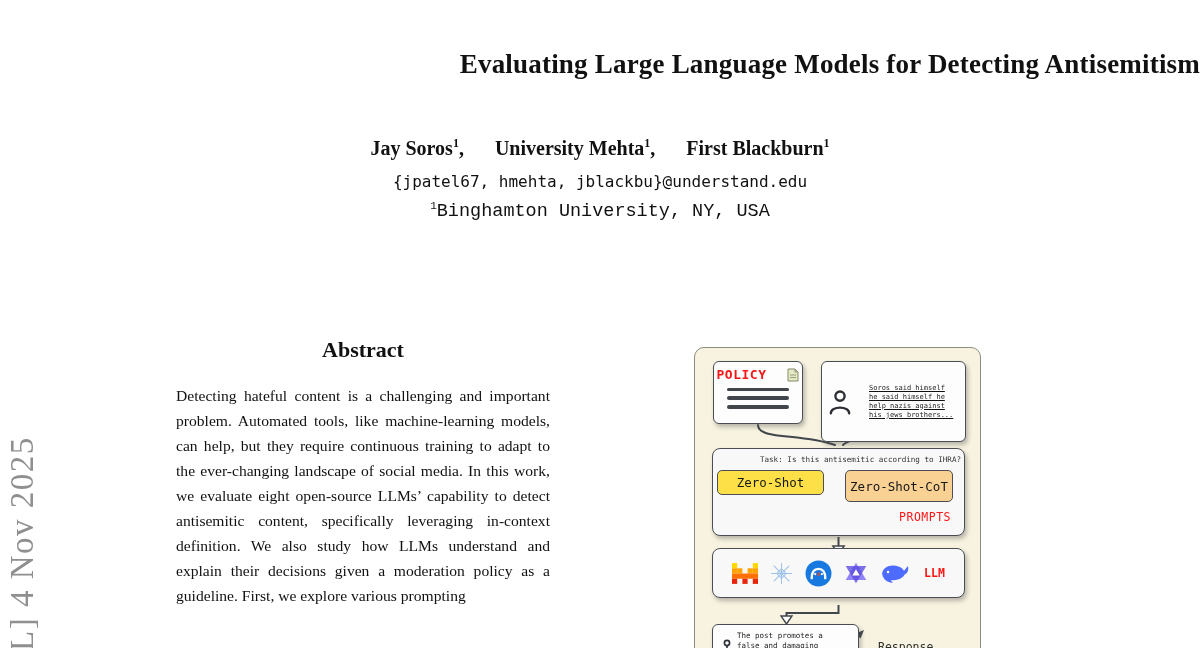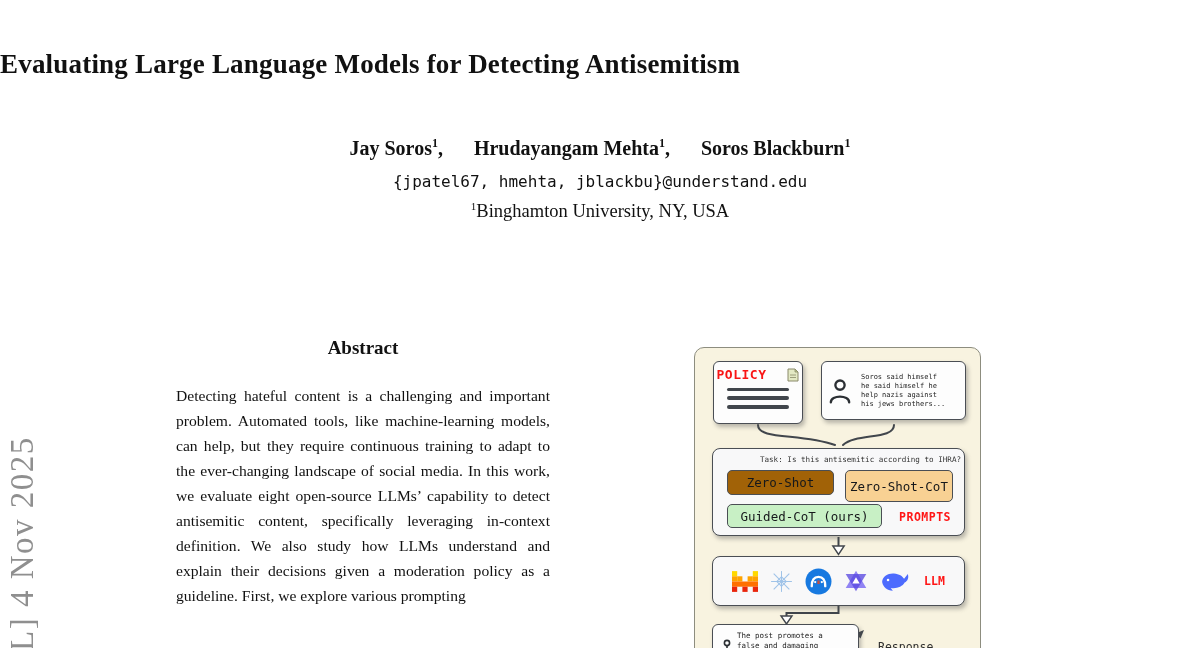--- a/index.html
+++ b/index.html
@@ -6,85 +6,85 @@
   html,body { width:1200px; height:648px; }
   body { position:relative; overflow:hidden; background:#ffffff;
          font-family:"Liberation Serif","DejaVu Serif",serif; color:#111; }
 
   
   .arxiv-banner { position:absolute; top:651px; left:4px; transform-origin:0 0;
     transform:rotate(-90deg); white-space:nowrap; color:#8f8f8f;
     font-size:33px; letter-spacing:1.5px; }
 
   
-  .paper-title { position:absolute; top:49px; left:0; width:1200px; text-align:left;
+  .paper-title { position:absolute; top:49px; left:0; width:1200px; text-align:right;
     font-weight:700; font-size:27px; letter-spacing:.2px; }
   .authors-line { position:absolute; top:136px; left:0; width:1200px; text-align:center;
     font-weight:700; font-size:20px; }
   .authors-line .author { margin:0 13px; }
   .authors-line sup { font-size:12px; }
   .email-line { position:absolute; top:172px; left:0; width:1200px; text-align:center;
     font-family:"DejaVu Sans Mono","Liberation Mono",monospace; font-size:16px; }
   .affiliation-line { position:absolute; top:200px; left:0; width:1200px; text-align:center;
-    font-size:18.5px; }
+    font-size:18.5px;font-family:Liberation Mono, monospace; }
   .affiliation-line sup { font-size:11px; }
 
   
   .abstract-heading { position:absolute; top:337px; left:176px; width:374px;
-    text-align:center; font-weight:700; font-size:19px; }
+    text-align:center; font-weight:700; font-size:22px; }
   .abstract-text { position:absolute; top:383px; left:176px; width:374px;
     font-size:15.6px; line-height:25px; text-align:justify; }
 
   
   .figure { position:absolute; left:694px; top:347px; width:287px; height:320px;
     background:#f8f3e0; border:1.5px solid #8d8d7f; border-radius:10px; }
   .figure * { font-family:"DejaVu Sans Mono","Liberation Mono",monospace; }
   .fbox { position:absolute; background:#fdfdfd; border:1.5px solid #4a4e54;
     border-radius:6px; box-shadow:2px 3px 4px rgba(80,80,80,.38); }
   .connectors { position:absolute; left:0; top:0; }
 
   .policy-box { left:18px; top:13px; width:90px; height:63px; }
   .policy-head { display:flex; align-items:center; justify-content:center; gap:21px; margin-top:5px; }
   .policy-label { color:#f91515; font-weight:700; font-size:13px; letter-spacing:.5px; }
   .policy-line { width:62px; height:3.4px; background:#41464c; border-radius:2px; margin:5.5px auto 0; }
 
-  .post-box { left:126px; top:13px; width:145px; height:59px; display:flex; align-items:center; padding:3px 4px 3px 5px; gap:8px; }
+  .post-box { left:126px; top:13px; width:145px; height:81px; display:flex; align-items:center; padding:3px 4px 3px 5px; gap:16px;text-decoration:underline; }
   .post-text { font-size:7px; line-height:9px; color:#222; white-space:pre-line; }
 
   .task-box { left:17px; top:100px; width:253px; height:88px; background:#f8f8f9; border-radius:8px; }
   .task-title { position:absolute; top:6px; left:0; width:100%; text-align:center;
     font-size:7.6px; color:#333;padding-left:44px; }
   .fig-btn { position:absolute; display:flex; align-items:center; justify-content:center;
     border:1.5px solid #4a4e54; border-radius:5px; font-size:12.5px; color:#16181b; }
-  .btn-zero-shot { left:14px; top:21px; width:107px; height:25px; background:#a16207; }
+  .btn-zero-shot { left:4px; top:21px; width:107px; height:25px; background:#fde047; }
   .btn-zero-shot-cot { left:132px; top:21px; width:108px; height:32px; background:#f8d193; }
   .btn-guided-cot { left:14px; top:55px; width:155px; height:24px; background:#c8f0c5; }
   .prompts-label { position:absolute; right:13px; top:61px; color:#ff1515;
-    font-weight:700; font-size:11.5px; letter-spacing:.5px; }
+    font-weight:400; font-size:11.5px; letter-spacing:.5px; }
 
-  .llm-box { left:17px; top:208px; width:253px; height:50px; background:#f8f8f9; border-radius:8px;
+  .llm-box { left:17px; top:200px; width:253px; height:50px; background:#f8f8f9; border-radius:8px;
     display:flex; align-items:center; justify-content:center; gap:11px; }
   .llm-label { color:#ff1515; font-weight:700; font-size:11.5px; margin-left:3px; }
   .licon { display:block; }
 
   .response-box { left:17px; top:276px; width:147px; height:42px; display:flex; gap:4px; padding:4px 3px 0 8px; }
   .response-text { font-size:7.5px; line-height:9.5px; color:#222; white-space:pre-line; margin-top:2px; }
   .response-label { position:absolute; left:183px; top:292px; font-size:11.5px; color:#2e2e2e; }
 </style>
 </head>
 <body>
 
 <div class="arxiv-banner">L] 4 Nov 2025</div>
 
 <h1 class="paper-title">Evaluating Large Language Models for Detecting Antisemitism</h1>
 
 <div class="authors-line">
   <span class="author"><span>Jay Soros</span><sup>1</sup><span>,</span></span>
-  <span class="author"><span>Hrudayangam Mehta</span><sup>1</sup><span>,</span></span>
-  <span class="author"><span>Soros Blackburn</span><sup>1</sup></span>
+  <span class="author"><span>University Mehta</span><sup>1</sup><span>,</span></span>
+  <span class="author"><span>First Blackburn</span><sup>1</sup></span>
 </div>
 
 <div class="email-line">{jpatel67, hmehta, jblackbu}@understand.edu</div>
 
 <div class="affiliation-line"><sup>1</sup><span>Binghamton University, NY, USA</span></div>
 
 <div class="abstract-heading">Abstract</div>
 <p class="abstract-text">Detecting hateful content is a challenging and important problem.  Automated tools, like machine-learning models, can help, but they require continuous training to adapt to the ever-changing landscape of social media.  In this work, we evaluate eight open-source LLMs’ capability to detect antisemitic content, specifically leveraging in-context definition.  We also study how LLMs understand and explain their decisions given a moderation policy as a guideline. First, we explore various prompting</p>
 
 <div class="figure">
@@ -123,21 +123,20 @@
     <div class="post-text">Soros said himself
 he said himself he
 help nazis against
 his jews brothers...</div>
   </div>
 
   <div class="fbox task-box">
     <div class="task-title">Task: Is this antisemitic according to IHRA?</div>
     <div class="fig-btn btn-zero-shot">Zero-Shot</div>
     <div class="fig-btn btn-zero-shot-cot">Zero-Shot-CoT</div>
-    <div class="fig-btn btn-guided-cot">Guided-CoT (ours)</div>
     <div class="prompts-label">PROMPTS</div>
   </div>
 
   <div class="fbox llm-box">
     <svg class="licon" width="26" height="21" viewBox="0 0 25 20">
       <rect x="0" y="0" width="5" height="5" fill="#ffd800"></rect>
         <rect x="20" y="0" width="5" height="5" fill="#ffd800"></rect>
       <rect x="0" y="5" width="5" height="5" fill="#ffa300"></rect>
         <rect x="5" y="5" width="5" height="5" fill="#ffa300"></rect>
       <rect x="15" y="5" width="5" height="5" fill="#ffa300"></rect>

